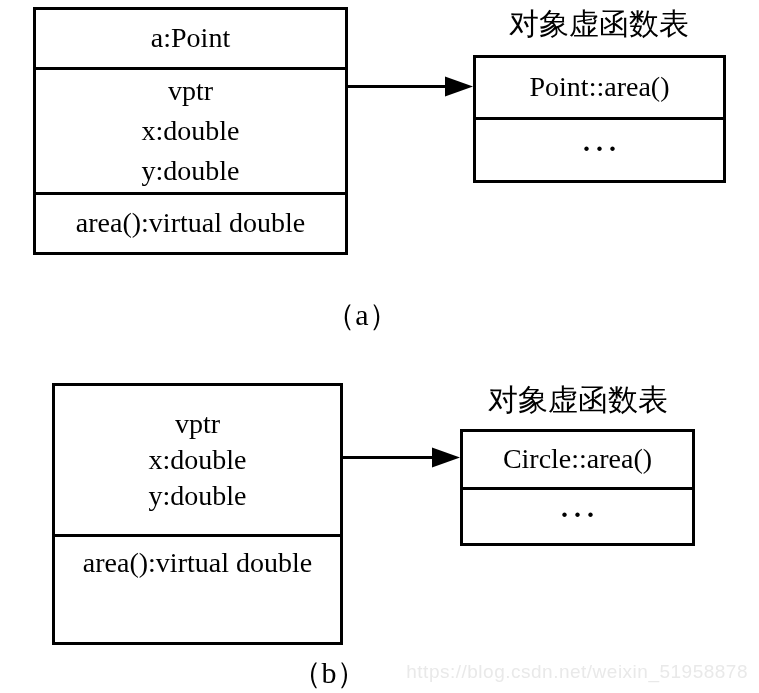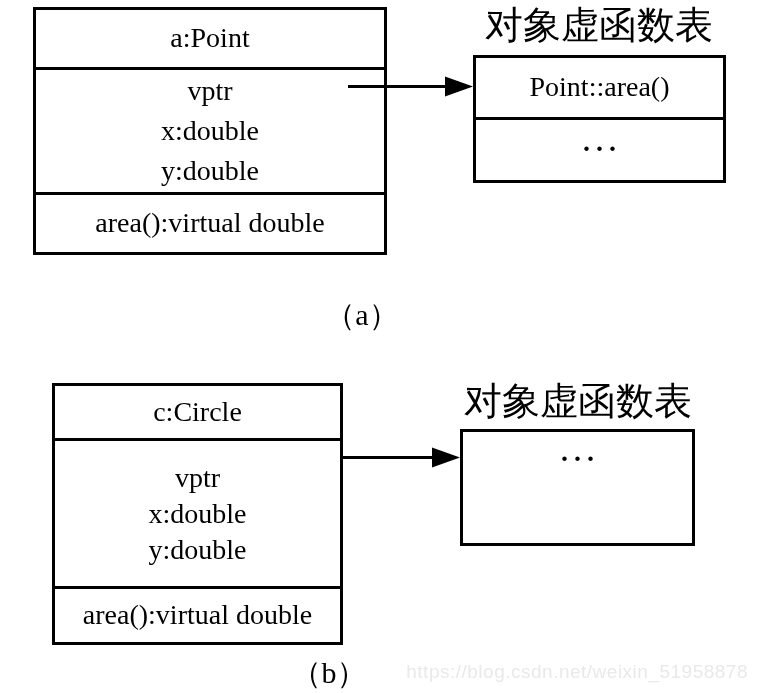--- a/index.html
+++ b/index.html
@@ -42,25 +42,25 @@
   .box-b-left .field { line-height: 36px; }
   .dots {
     font-weight: bold;
     letter-spacing: 6px;
     padding-left: 6px;
     transform: translateY(-26%);
   }
   
   .vtable-label {
     position: absolute;
-    font-size: 38px;
+    font-size: 30px;
     line-height: 1;
     white-space: nowrap;
     transform: translateX(-50%);
-    font-family: Liberation Mono, monospace;
+    font-family: Liberation Sans, sans-serif;
   }
   
   .sub-caption {
     position: absolute;
     font-size: 30px;
     line-height: 1;
     white-space: nowrap;
     transform: translateX(-50%);
   }
   
@@ -80,21 +80,21 @@
     color: #e9e9e9;
     letter-spacing: 0.5px;
     white-space: nowrap;
   }
 </style>
 </head>
 <body>
 
 <div id="canvas">
 
-  <div class="box box-a-left" style="left:33px; top:7px; width:354px; height:248px;">
+  <div class="box box-a-left" style="left:33px; top:7px; width:315px; height:248px;">
     <div class="row" style="height:57px;">a:Point</div>
     <div class="row fields" style="height:125px;">
       <span class="field">vptr</span>
       <span class="field">x:double</span>
       <span class="field">y:double</span>
     </div>
     <div class="row" style="height:60px;">area():virtual double</div>
   </div>
 
   <div class="vtable-label" style="left:599px; top:9px;">对象虚函数表</div>
@@ -102,32 +102,32 @@
   <div class="box" style="left:473px; top:55px; width:253px; height:128px;text-align:center;">
     <div class="row" style="height:59px;">Point::area()</div>
     <div class="row" style="height:63px;">
       <span class="dots">...</span>
     </div>
   </div>
 
   <div class="sub-caption" style="left:362px; top:300px;">（a）</div>
 
   <div class="box box-b-left" style="left:52px; top:383px; width:291px; height:262px;">
-    <div class="row" style="height:52px;">c:Circle</div>
     <div class="row fields" style="height:148px;">
       <span class="field">vptr</span>
       <span class="field">x:double</span>
       <span class="field">y:double</span>
     </div>
     <div class="row" style="height:56px;">area():virtual double</div>
   </div>
 
   <div class="vtable-label" style="left:578px; top:385px;">对象虚函数表</div>
 
   <div class="box" style="left:460px; top:429px; width:235px; height:117px;">
+    <div class="row" style="height:55px;">Circle::area()</div>
     <div class="row" style="height:56px;">
       <span class="dots">...</span>
     </div>
   </div>
 
   <div class="sub-caption" style="left:329px; top:658px;">（b）</div>
 
   <svg id="arrows" viewBox="0 0 759 693">
     <g>
       <line x1="348" y1="86.5" x2="449" y2="86.5" stroke="#000000" stroke-width="3"></line>

